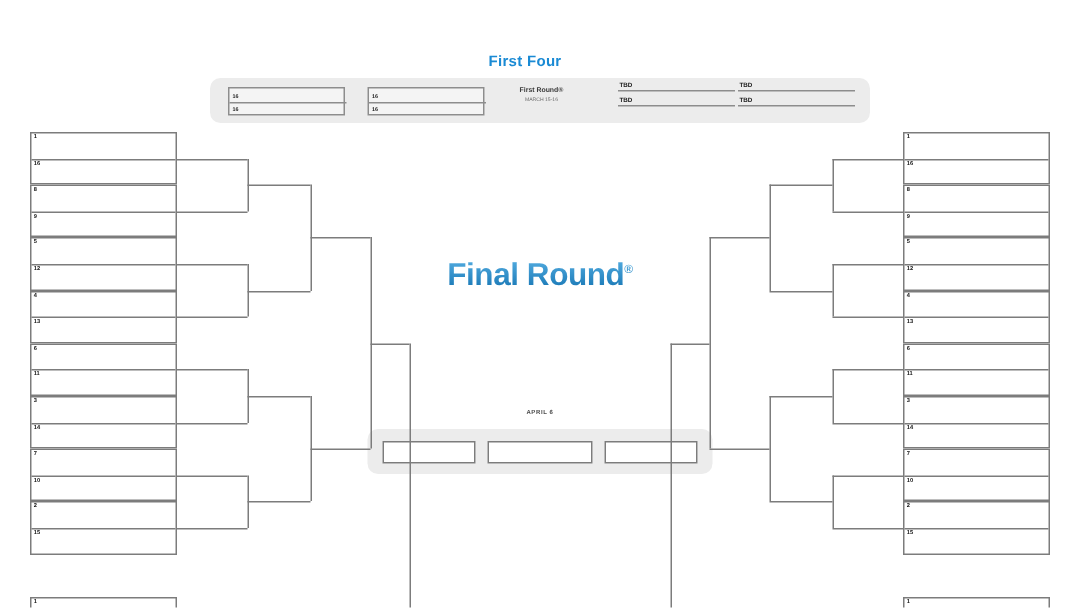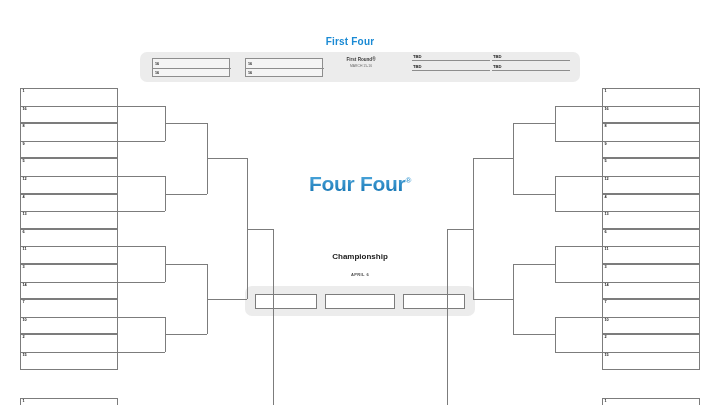--- a/index.html
+++ b/index.html
@@ -142,25 +142,24 @@
       </div>
       <div class="ff-open" style="left: 352px;">
         <div class="ln a"></div>
         <div class="ln b"></div>
         <span class="tbd t">TBD</span>
         <span class="tbd b">TBD</span>
       </div>
     </div>
 
   <div class="ff-logo">
-    <span>Four Four</span><sup>®</sup>
+    <span>Final Round</span><sup>®</sup>
   </div>
 
   <div class="nc-title">
-    <div>Championship</div>
   </div>
   <div class="nc-date">APRIL 6</div>
   <div class="nc-pill">
     <div class="nc-slot left"></div>
     <div class="nc-slot mid"></div>
     <div class="nc-slot right"></div>
   </div>
 
   <div id="bracket-layer">
       <div class="m-box" style="left: 20px; top: 88px; width: 98px; height: 35.2px;">

